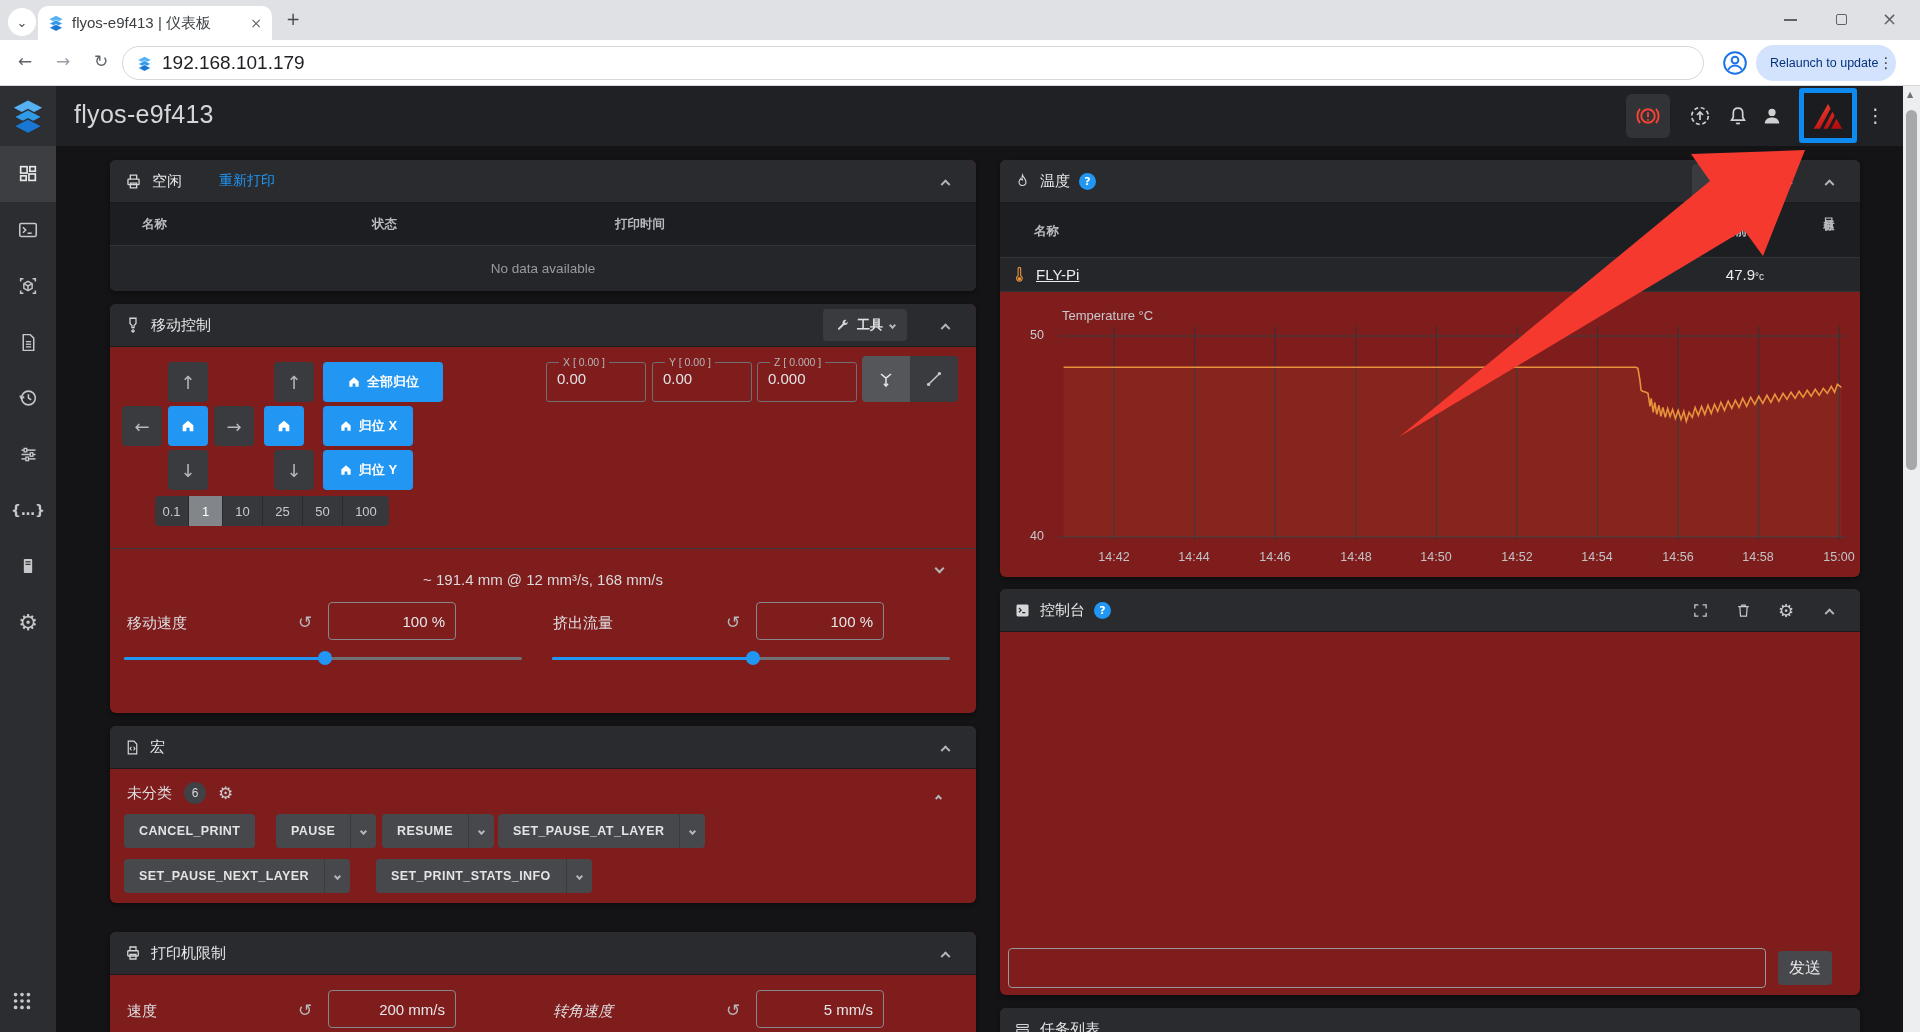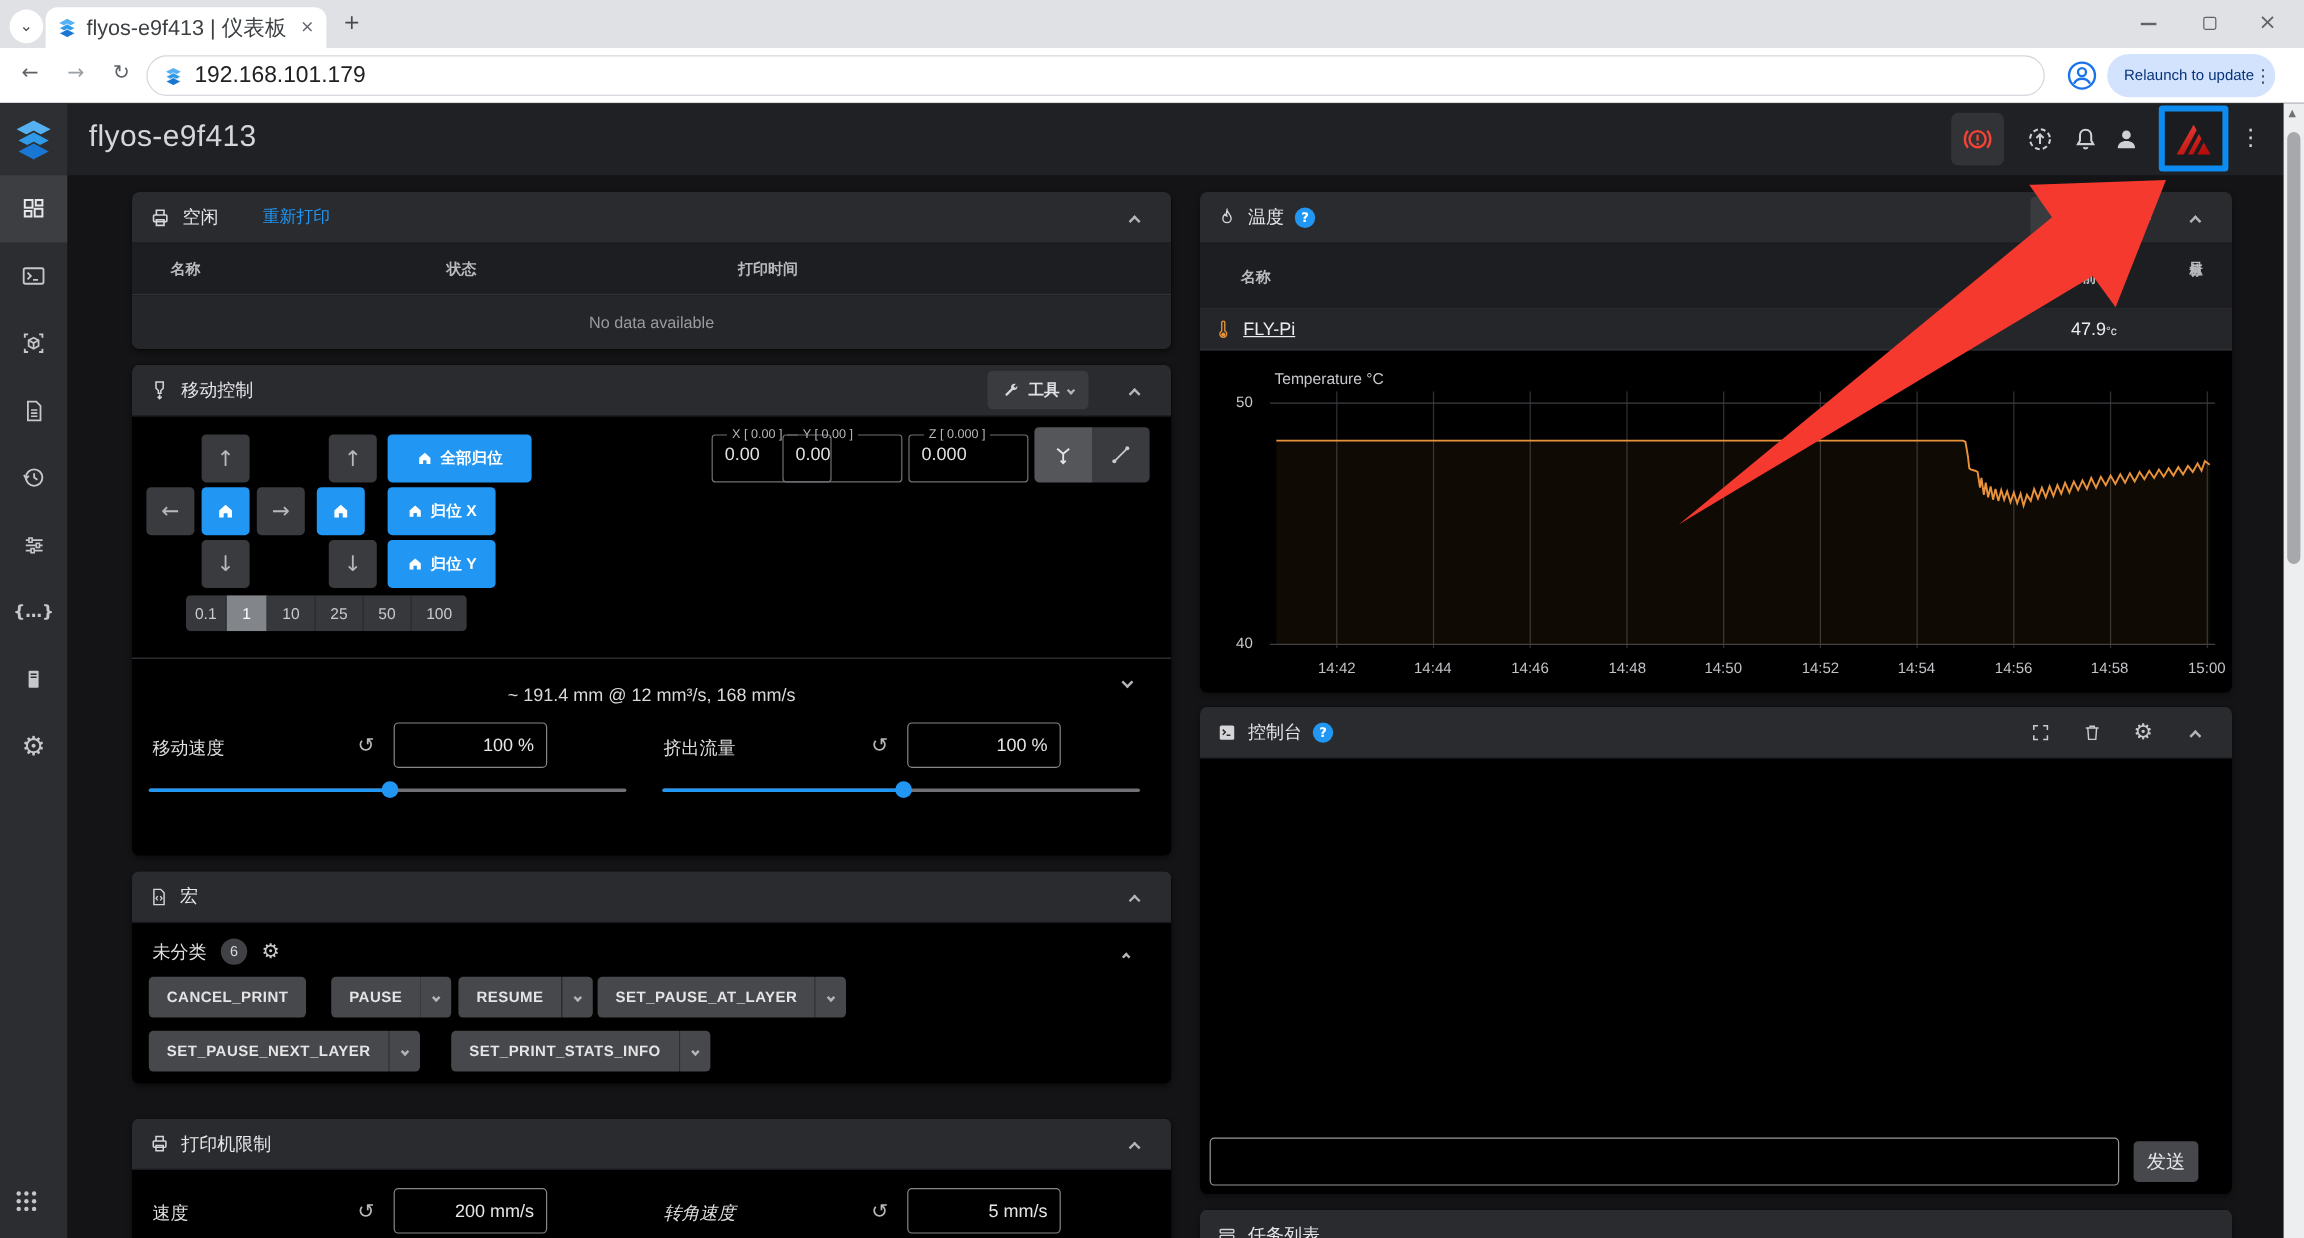--- a/index.html
+++ b/index.html
@@ -3,38 +3,38 @@
 <meta charset="utf-8">
 <style>
   html,body{margin:0;padding:0;background:#141416;}
   *{box-sizing:border-box;font-family:"Liberation Sans","DejaVu Sans",sans-serif;}
   .page{position:relative;width:1920px;height:1032px;overflow:hidden;background:#141416;}
   .abs{position:absolute;}
   .glyph{font-family:"DejaVu Sans",sans-serif;}
   
   .tabstrip{left:0;top:0;width:1920px;height:40px;background:#dfe1e5;}
   .tab{left:38px;top:6px;width:234px;height:34px;background:#fff;border-radius:10px 10px 0 0;display:flex;align-items:center;padding:0 10px;}
-  .tab-title{font-size:18px;color:#3c4043;white-space:nowrap;overflow:hidden;flex:1;margin-left:8px;}
+  .tab-title{font-size:15px;color:#3c4043;white-space:nowrap;overflow:hidden;flex:1;margin-left:8px;}
   .urlrow{left:0;top:40px;width:1920px;height:46px;background:#fff;border-bottom:1px solid #d5d7da;}
   .navg{font-size:17px;color:#5f6368;}
   .urlpill{left:122px;top:46px;width:1582px;height:34px;border:1px solid #d4d7db;border-radius:17px;background:#fff;display:flex;align-items:center;padding:0 14px;}
   .url{font-size:19px;color:#202124;margin-left:10px;}
   .relaunch{left:1756px;top:45px;width:140px;height:36px;background:#d3e3fd;border-radius:18px;display:flex;align-items:center;justify-content:space-between;padding:0 8px 0 14px;}
   .relaunch span{font-size:12.5px;color:#07337a;white-space:nowrap;}
   
   .appbar{left:0;top:86px;width:1920px;height:60px;background:#1f2124;}
   .logotile{left:0;top:86px;width:56px;height:60px;background:#2d2f33;display:flex;align-items:center;justify-content:center;}
   .apptitle{font-size:25px;color:#d6d6d8;letter-spacing:.3px;}
   .abtn{width:44px;height:44px;display:flex;align-items:center;justify-content:center;border-radius:6px;}
   
   .sidebar{left:0;top:146px;width:56px;height:886px;background:#2b2d30;}
   .sideitem{width:56px;height:56px;display:flex;align-items:center;justify-content:center;}
   .sideitem.active{background:#3c3e42;}
   
-  .card{background:#000000;border-radius:6px;box-shadow:0 2px 4px rgba(0,0,0,.4);overflow:hidden;}
+  .card{background:#7f1d1d;border-radius:6px;box-shadow:0 2px 4px rgba(0,0,0,.4);overflow:hidden;}
   .card-h{height:43px;background:#2a2b2f;border-bottom:1px solid #1a1b1e;display:flex;align-items:center;padding:0 14px;gap:9px;}
   .card-title{font-size:15px;color:#e6e6e8;}
   .spacer{flex:1;}
   .thead{background:#1d1e21;border-bottom:1px solid #323337;}
   .th{font-size:12.5px;font-weight:bold;color:#b9babd;}
   .chev{display:inline-block;width:7px;height:7px;border-right:2px solid #b4b5b8;border-bottom:2px solid #b4b5b8;transform:rotate(45deg);}
   .chev.up{transform:rotate(-135deg) translate(-2px,-2px);}
   .chev.sm{width:5px;height:5px;}
   .jbtn{width:40px;height:40px;border-radius:4px;background:#3a3b3f;border:none;color:#b6b8bb;font-size:18px;display:flex;align-items:center;justify-content:center;cursor:pointer;}
   .bbtn{height:40px;border-radius:4px;background:#2196f3;border:none;color:#fff;font-size:13px;font-weight:bold;display:flex;align-items:center;justify-content:center;gap:6px;cursor:pointer;}
@@ -322,21 +322,21 @@
     <button class="abs jbtn" style="left:164px;top:146px;">
         <span class="glyph">↓</span>
       </button>
     <button class="abs bbtn" style="left:213px;top:146px;width:90px;">
       <svg width="14" height="14" viewBox="0 0 24 24">
           <path d="M4,11 L12,4 l8,7 v9 h-5.6 v-5.4 h-4.8 V20 H4 z" fill="#fff"></path>
         </svg>
       <span>归位 Y</span>
     </button>
 
-    <fieldset class="abs" style="left:436px;top:52px;width:100px;height:46px;margin-left:47px;">
+    <fieldset class="abs" style="left:436px;top:52px;width:100px;height:46px;">
       <legend>X [ 0.00 ]</legend>
       <div class="fval">0.00</div>
     </fieldset>
     <fieldset class="abs" style="left:542px;top:52px;width:100px;height:46px;">
       <legend>Y [ 0.00 ]</legend>
       <div class="fval">0.00</div>
     </fieldset>
     <fieldset class="abs" style="left:647px;top:52px;width:100px;height:46px;">
       <legend>Z [ 0.000 ]</legend>
       <div class="fval">0.000</div>

